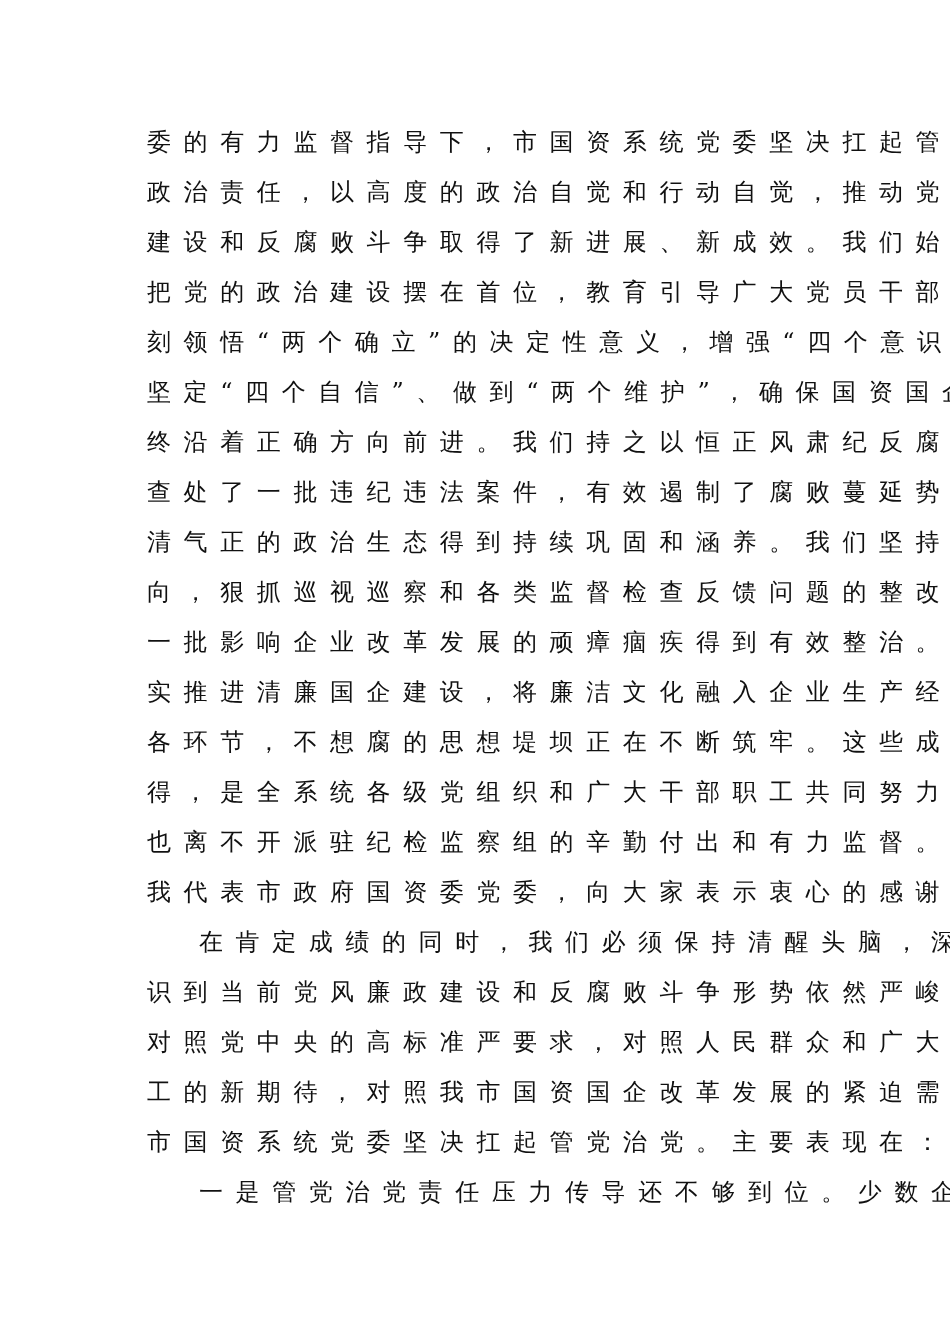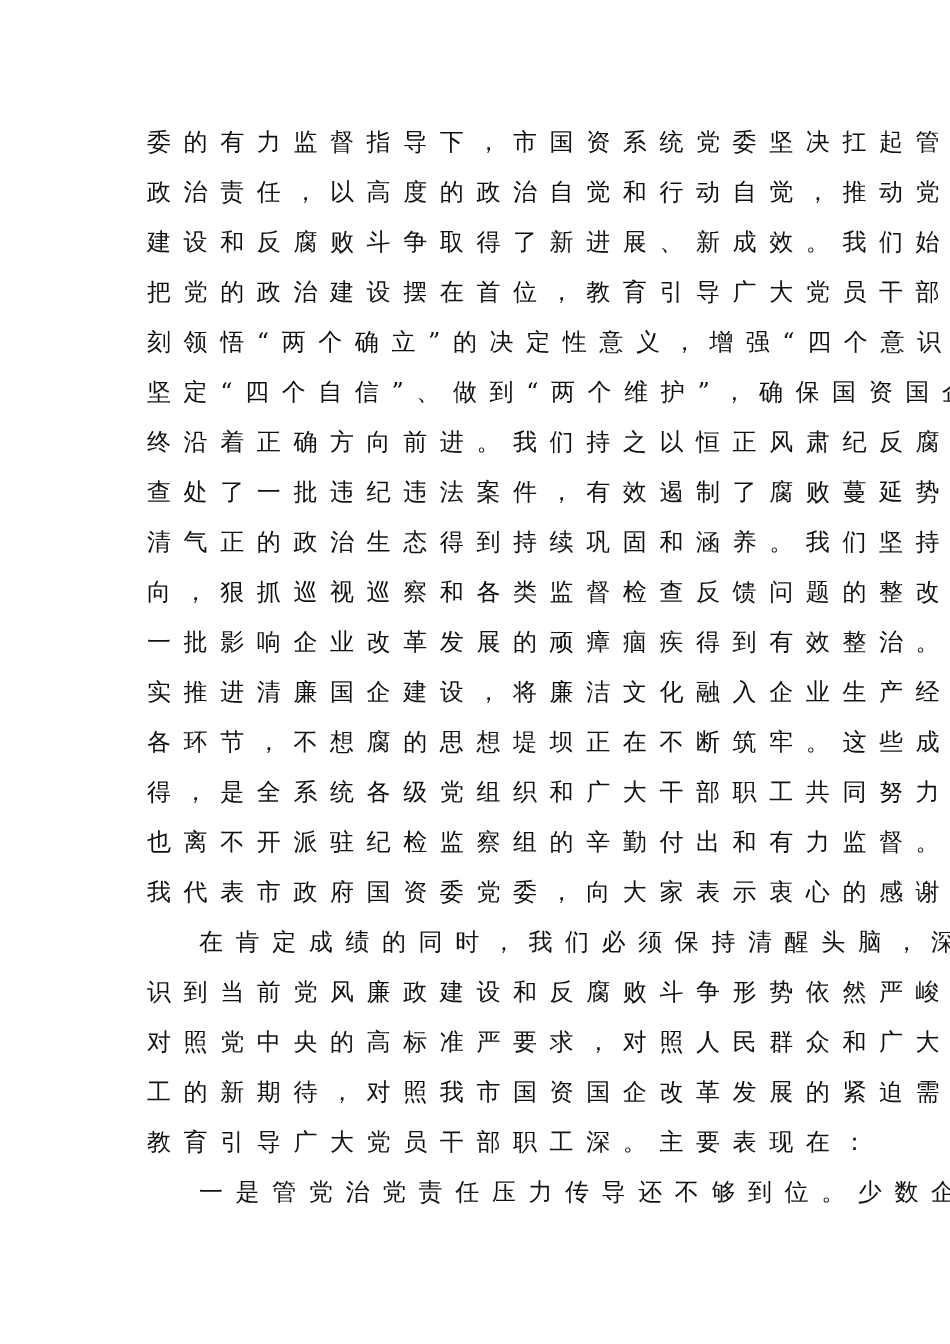--- a/index.html
+++ b/index.html
@@ -36,15 +36,15 @@
   <div class="line" style="top:617px">一批影响企业改革发展的顽瘴痼疾得到有效整治。我们扎</div>
   <div class="line" style="top:667px">实推进清廉国企建设，将廉洁文化融入企业生产经营管理</div>
   <div class="line" style="top:717px">各环节，不想腐的思想堤坝正在不断筑牢。这些成绩的取</div>
   <div class="line" style="top:767px">得，是全系统各级党组织和广大干部职工共同努力的结果</div>
   <div class="line" style="top:817px">也离不开派驻纪检监察组的辛勤付出和有力监督。在此，</div>
   <div class="line" style="top:867px">我代表市政府国资委党委，向大家表示衷心的感谢！</div>
   <div class="line indent" style="top:917px">在肯定成绩的同时，我们必须保持清醒头脑，深刻认</div>
   <div class="line" style="top:967px">识到当前党风廉政建设和反腐败斗争形势依然严峻复杂。</div>
   <div class="line" style="top:1017px">对照党中央的高标准严要求，对照人民群众和广大干部职</div>
   <div class="line" style="top:1067px">工的新期待，对照我市国资国企改革发展的紧迫需要，我</div>
-  <div class="line" style="top:1117px">教育引导广大党员干部职工深。主要表现在：</div>
+  <div class="line" style="top:1117px">市国资系统党委坚决扛起管党治党。主要表现在：</div>
   <div class="line indent" style="top:1167px">一是管党治党责任压力传导还不够到位。少数企业党</div>
 </div>
 
 </body></html>

